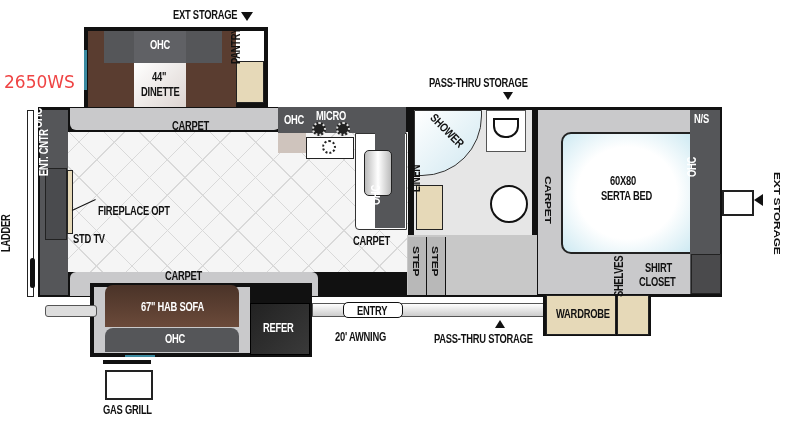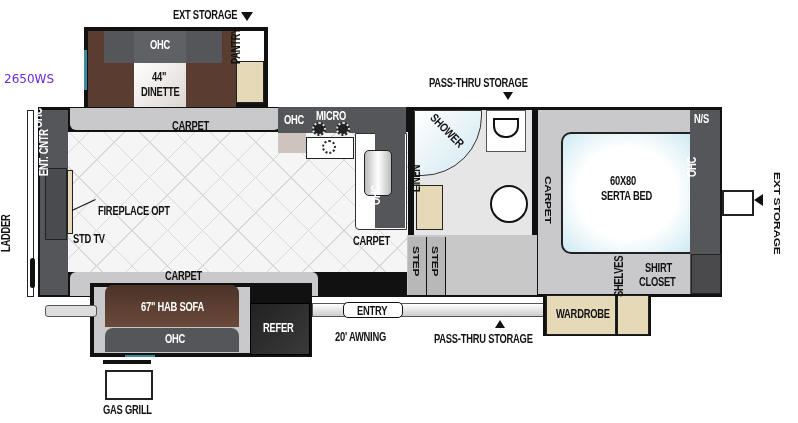--- a/index.html
+++ b/index.html
@@ -2,21 +2,21 @@
 <html><head>
 <meta charset="utf-8">
 <style>
   html,body{margin:0;padding:0;background:#fff;}
   body{width:798px;height:423px;position:relative;overflow:hidden;font-family:"DejaVu Sans Condensed","DejaVu Sans",sans-serif;}
   .abs{position:absolute;}
   .lbl{position:absolute;font-family:"Liberation Sans Narrow","Liberation Sans",sans-serif;font-weight:bold;color:#111;font-size:12px;letter-spacing:-0.3px;white-space:nowrap;transform:scaleX(0.78);transform-origin:left top;line-height:1;}
   .lbl.w{color:#fff;}
   .vl{writing-mode:vertical-rl;}
   .vlr{writing-mode:vertical-rl;transform:rotate(180deg) scaleY(0.78);}
-  .model{position:absolute;left:4px;top:72px;font-family:"DejaVu Sans",sans-serif;font-size:12px;color:#6d28d9;}
+  .model{position:absolute;left:4px;top:72px;font-family:"DejaVu Sans",sans-serif;font-size:17px;color:#ef4444;}
   .wall{position:absolute;background:#111;}
   .floor{position:absolute;background-color:#f5f5f5;
     background-image:
       repeating-linear-gradient(45deg, transparent 0 24px, #d9d9d9 24px 25px),
       repeating-linear-gradient(-45deg, transparent 0 24px, #d9d9d9 24px 25px);}
   .carpet{position:absolute;background:#c9c9cb;}
   .dark{position:absolute;background:#555659;}
   .brown{position:absolute;background:linear-gradient(#4a3328,#6b4a3a);}
   .tan{position:absolute;background:#e6d9b8;border:1px solid #222;}
   .tri{width:0;height:0;position:absolute;}

